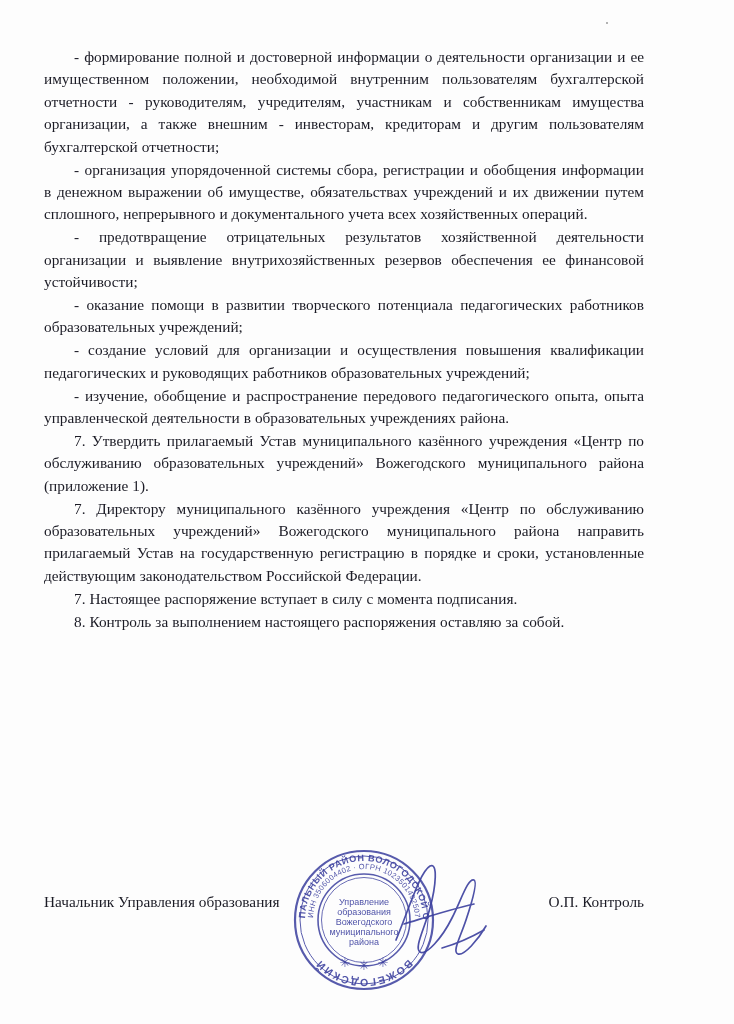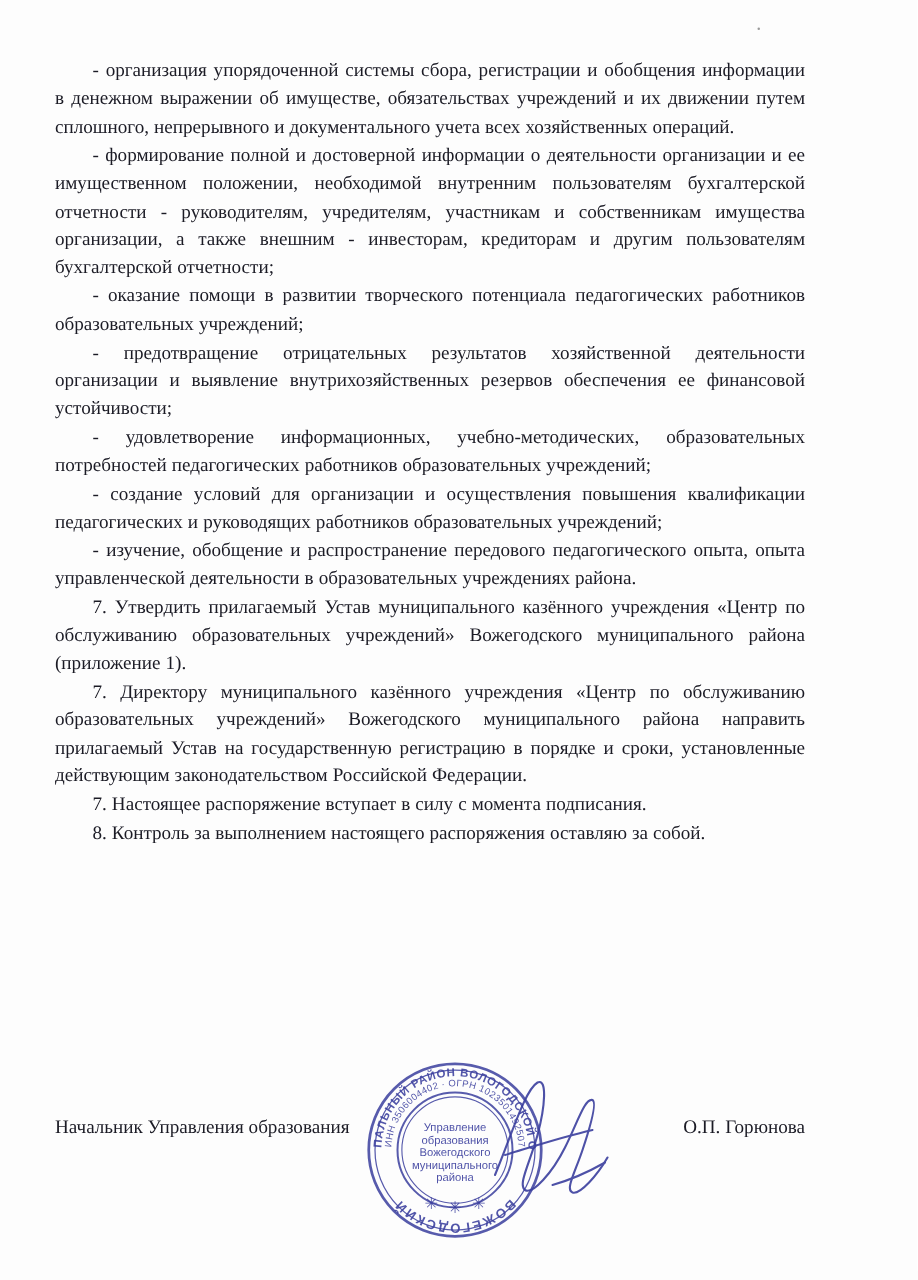--- a/index.html
+++ b/index.html
@@ -80,36 +80,35 @@
   }
 </style>
 </head>
 <body>
 
 <div class="page">
 
   <div class="tiny-dot"></div>
 
   <div class="page-inner">
+    <p class="para">- формирование полной и достоверной информации о деятельности организации и ее имущественном положении, необходимой внутренним пользователям бухгалтерской отчетности - руководителям, учредителям, участникам и собственникам имущества организации, а также внешним - инвесторам, кредиторам и другим пользователям бухгалтерской отчетности;</p>
     <p class="para">- организация упорядоченной системы сбора, регистрации и обобщения информации в денежном выражении об имуществе, обязательствах учреждений и их движении путем сплошного, непрерывного и документального учета всех хозяйственных операций.</p>
-    <p class="para">- формирование полной и достоверной информации о деятельности организации и ее имущественном положении, необходимой внутренним пользователям бухгалтерской отчетности - руководителям, учредителям, участникам и собственникам имущества организации, а также внешним - инвесторам, кредиторам и другим пользователям бухгалтерской отчетности;</p>
+    <p class="para">- предотвращение отрицательных результатов хозяйственной деятельности организации и выявление внутрихозяйственных резервов обеспечения ее финансовой устойчивости;</p>
     <p class="para">- оказание помощи в развитии творческого потенциала педагогических работников образовательных учреждений;</p>
-    <p class="para">- предотвращение отрицательных результатов хозяйственной деятельности организации и выявление внутрихозяйственных резервов обеспечения ее финансовой устойчивости;</p>
-    <p class="para">- удовлетворение информационных, учебно-методических, образовательных потребностей педагогических работников образовательных учреждений;</p>
     <p class="para">- создание условий для организации и осуществления повышения квалификации педагогических и руководящих работников образовательных учреждений;</p>
     <p class="para">- изучение, обобщение и распространение передового педагогического опыта, опыта управленческой деятельности в образовательных учреждениях района.</p>
     <p class="para">7. Утвердить прилагаемый Устав муниципального казённого учреждения «Центр по обслуживанию образовательных учреждений» Вожегодского муниципального района (приложение 1).</p>
     <p class="para">7. Директору муниципального казённого учреждения «Центр по обслуживанию образовательных учреждений» Вожегодского муниципального района направить прилагаемый Устав на государственную регистрацию в порядке и сроки, установленные действующим законодательством Российской Федерации.</p>
     <p class="para">7. Настоящее распоряжение вступает в силу с момента подписания.</p>
     <p class="para">8. Контроль за выполнением настоящего распоряжения оставляю за собой.</p>
   </div>
 
   <div class="signature-row">
     <span class="sign-left">Начальник Управления образования</span>
-    <span class="sign-right">О.П. Горюнова</span>
+    <span class="sign-right">О.П. Контроль</span>
   </div>
 
   <div class="stamp">
     <svg width="154" height="154" viewBox="0 0 154 154" xmlns="http://www.w3.org/2000/svg">
       <defs>
         <path id="arcTop" d="M 18,77 A 59,59 0 0 1 136,77" fill="none"></path>
         <path id="arcTopInner" d="M 26,77 A 51,51 0 0 1 128,77" fill="none"></path>
         <path id="arcBottom" d="M 136,77 A 59,59 0 0 1 18,77" fill="none"></path>
         <path id="arcBottomInner" d="M 129,77 A 52,52 0 0 1 25,77" fill="none"></path>
       </defs>

